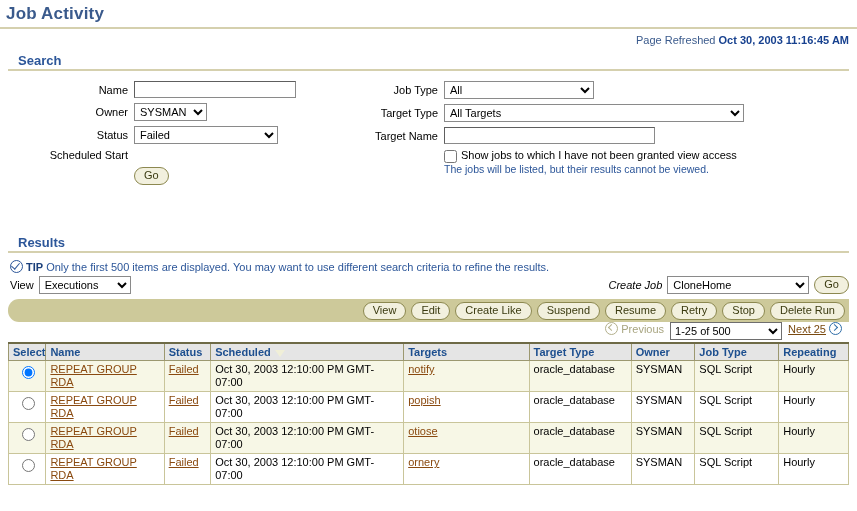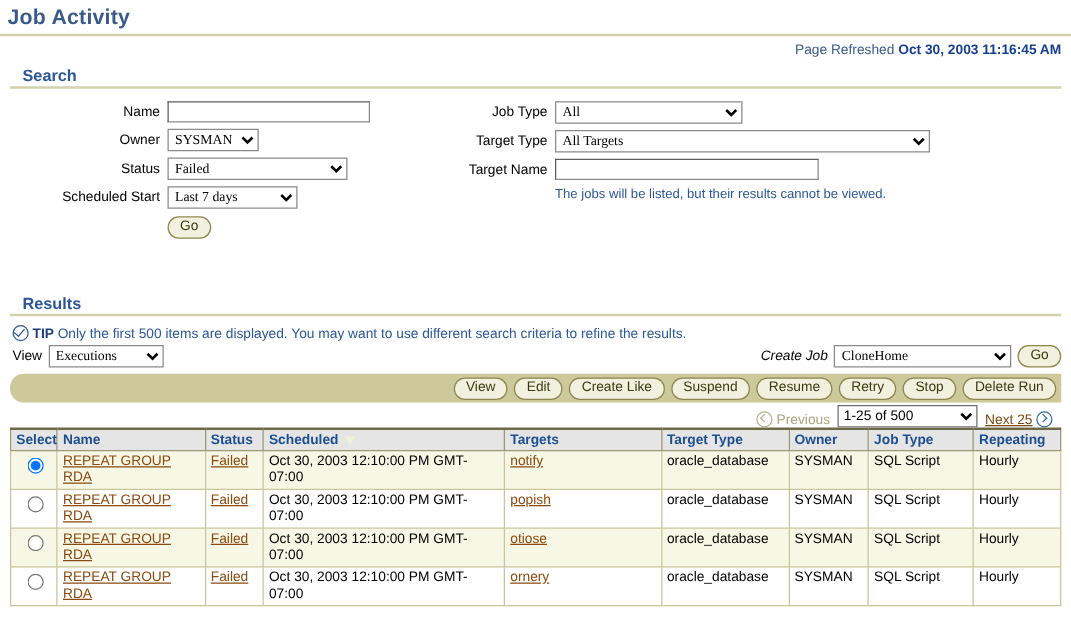--- a/index.html
+++ b/index.html
@@ -96,21 +96,21 @@
     font-size: 11px;
     border: 1px solid #8a8a8a;
     border-top-color: #5e5e5e;
     border-left-color: #5e5e5e;
     background: #fff;
     height: 15px;
     padding: 0 2px;
     box-sizing: content-box;
   }
   select.sel {
-    font-family: Liberation Serif, serif;
+    font-family: Liberation Sans, sans-serif;
     font-size: 11px;
     border: 1px solid #8a8a8a;
     background: #fff;
     height: 18px;
     padding: 0 1px;
   }
   .hint {
     color: #2c5699;
     font-size: 10.5px;
     line-height: 12px;
@@ -197,21 +197,21 @@
     align-items: center;
     justify-content: flex-end;
     padding-right: 4px;
     margin-top: 1px;
   }
   .toolbar .btn { margin-left: 5px; }
 
   
   .pager {
     display: flex;
-    align-items: flex-end;
+    align-items: flex-start;
     justify-content: flex-end;
     height: 20px;
     padding-right: 4px;
     font-size: 11px;
   }
   .pg-prev {
     color: #a8a580;
     display: flex; align-items: center;
     margin-right: 6px;
   }
@@ -332,23 +332,20 @@
 
         <div class="frow">
           <div class="flabel">Status</div>
           <select class="sel" style="width:144px">
             <option>Failed</option>
           </select>
         </div>
 
         <div class="frow">
           <div class="flabel">Scheduled Start</div>
-          <select class="sel" style="width:104px">
-            <option>Last 7 days</option>
-          </select>
         </div>
 
 
         <div class="go-wrap">
           <span class="btn">Go</span>
         </div>
       </div>
 
       <div class="form-right">
 
@@ -364,20 +361,24 @@
           <select class="sel" style="width:300px">
             <option>All Targets</option>
           </select>
         </div>
 
         <div class="frow">
           <div class="flabel">Target Name</div>
           <input class="text-inp" style="width: 205px;" type="text" value="">
         </div>
 
+        <div class="cbx-row">
+          <input type="checkbox" style="">
+          <span class="cbx-label">Show jobs to which I have not been granted view access</span>
+        </div>
         <div class="hint right-indent" style="max-width:420px">The jobs will be listed, but their results cannot be viewed.</div>
       </div>
     </div>
   </div>
 
   <div class="section">
     <div class="section-head">Results</div>
     <div class="section-rule"></div>
 
     <div class="tip-row">

